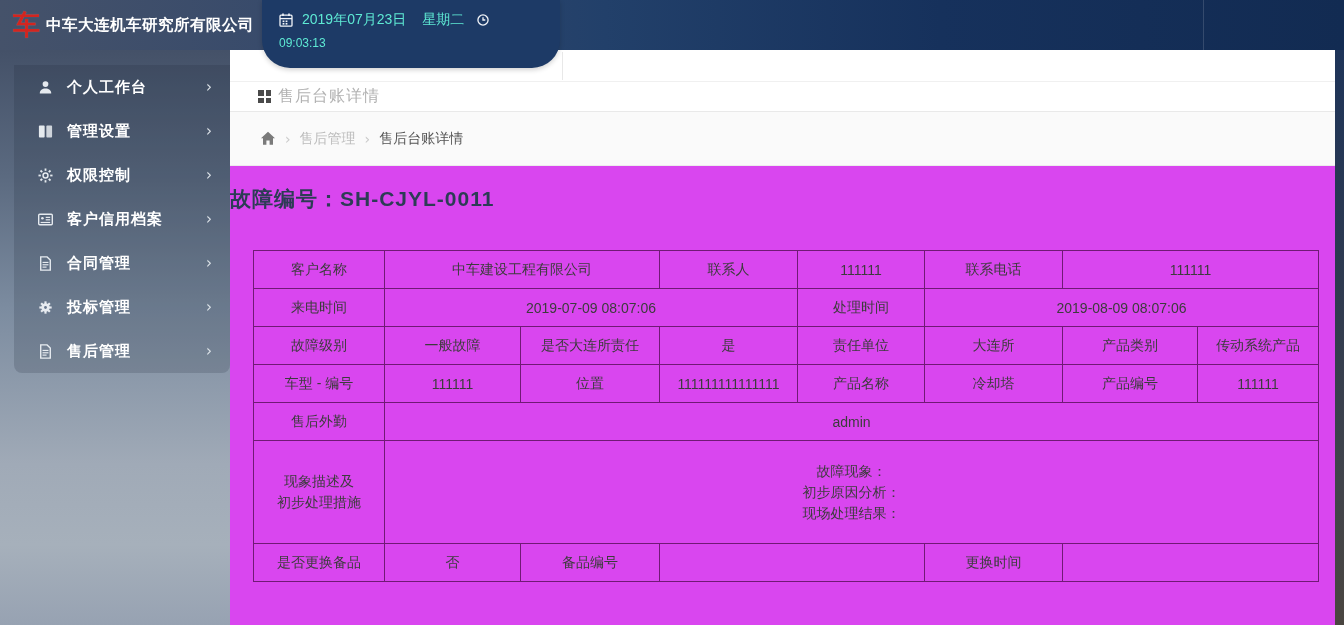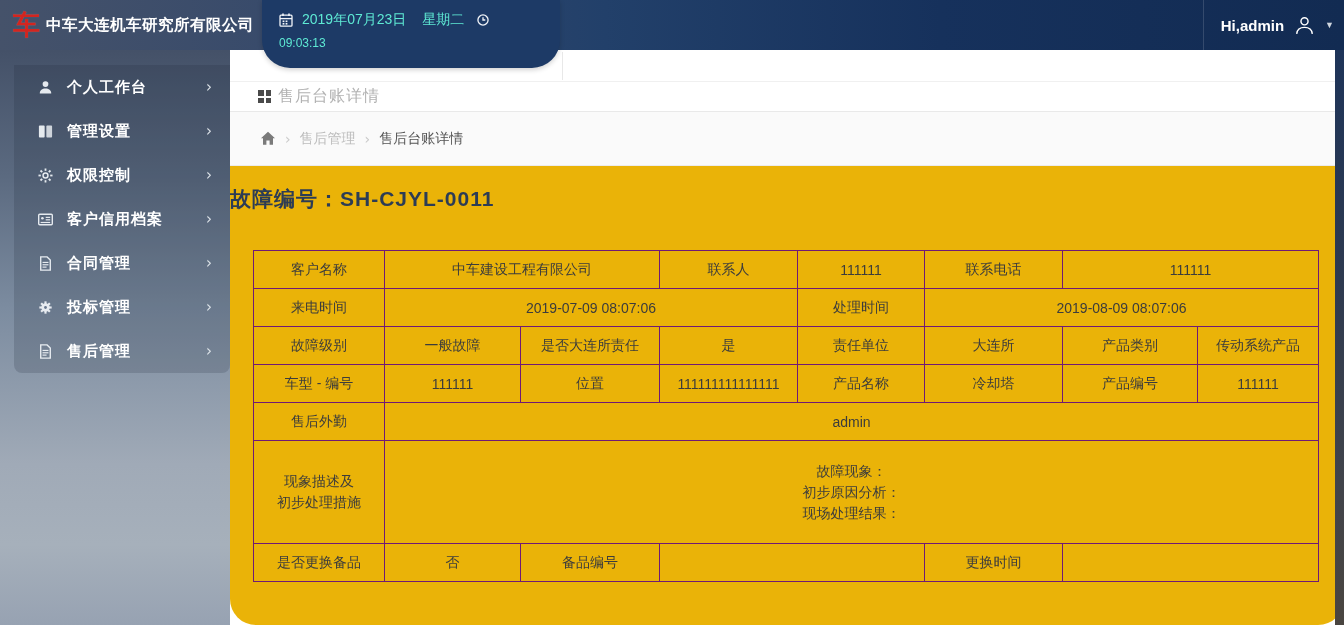--- a/index.html
+++ b/index.html
@@ -41,21 +41,21 @@
   .menu-panel { margin:15px 0 0 14px; width:216px; height:308px;
                 background:rgba(27,37,58,.18); border-radius:0 0 8px 8px; }
   .menu-item { height:44px; display:flex; align-items:center; padding:0 18px 0 23px;
                cursor:pointer; color:#fff; }
   .menu-item .mi-icon { width:17px; height:17px; flex:0 0 auto; display:flex; opacity:.95; }
   .menu-item .mi-label { margin-left:13px; font-size:15px; font-weight:bold; letter-spacing:1px;
                          flex:1 1 auto; white-space:nowrap; }
   .menu-item .mi-chevron { color:#dfe5ea; font-size:15px; font-family:"DejaVu Sans",sans-serif; }
 
   
-  .main { position:absolute; left:230px; top:50px; right:0; bottom:0; background:#eab308;border-radius:26px; }
+  .main { position:absolute; left:230px; top:50px; right:0; bottom:0; background:#d946ef; }
   .subbar { height:32px; background:#fff; border-bottom:1px solid #f0f0f0; position:relative; }
   .subbar-divider { position:absolute; left:332px; top:2px; width:1px; height:28px; background:#e8e8e8; }
   .titlebar { height:30px; background:#fff; border-bottom:1px solid #e9e9e9;
               display:flex; align-items:center; padding-left:28px; }
   .grid-icon { width:13px; height:13px; display:grid; grid-template-columns:5.5px 5.5px;
                grid-template-rows:5.5px 5.5px; gap:2px; margin-right:7px; }
   .grid-icon i { background:#4a4a4a; }
   .page-title { color:#b2b2b2; font-size:16px; letter-spacing:1px; }
   .breadcrumb { height:54px; background:#fafafa; border-bottom:1px solid #ececec;
                 display:flex; align-items:center; padding-left:30px; font-size:14px; }
@@ -91,30 +91,20 @@
     <div class="brand">
       <span class="logo-glyph">车</span>
       <span class="company">中车大连机车研究所有限公司</span>
       <span class="hamburger">
         <span></span>
           <span></span>
           <span></span>
       </span>
     </div>
     <div class="topbar-divider"></div>
-    <div class="user-area">
-      <span class="greeting">Hi,admin</span>
-      <span>
-        <svg width="25" height="25" viewBox="0 0 24 24" fill="none" stroke="#ffffff" stroke-width="1.4">
-          <circle cx="12" cy="8" r="3.4"></circle>
-          <path d="M4.5 20c.4-4 3.4-6.2 7.5-6.2s7.1 2.2 7.5 6.2"></path>
-        </svg>
-      </span>
-      <span class="caret">▼</span>
-    </div>
   </div>
 
   <div class="pill">
     <div class="pill-line1">
       <span>
         <svg width="16" height="16" viewBox="0 0 16 16" fill="none" stroke="#f2f5f9" stroke-width="1.3">
           <rect x="2" y="3.2" width="12" height="11" rx="1"></rect>
           <line x1="2" y1="6.6" x2="14" y2="6.6"></line>
           <line x1="5" y1="1.6" x2="5" y2="4" stroke-width="1.6"></line>
           <line x1="11" y1="1.6" x2="11" y2="4" stroke-width="1.6"></line>

